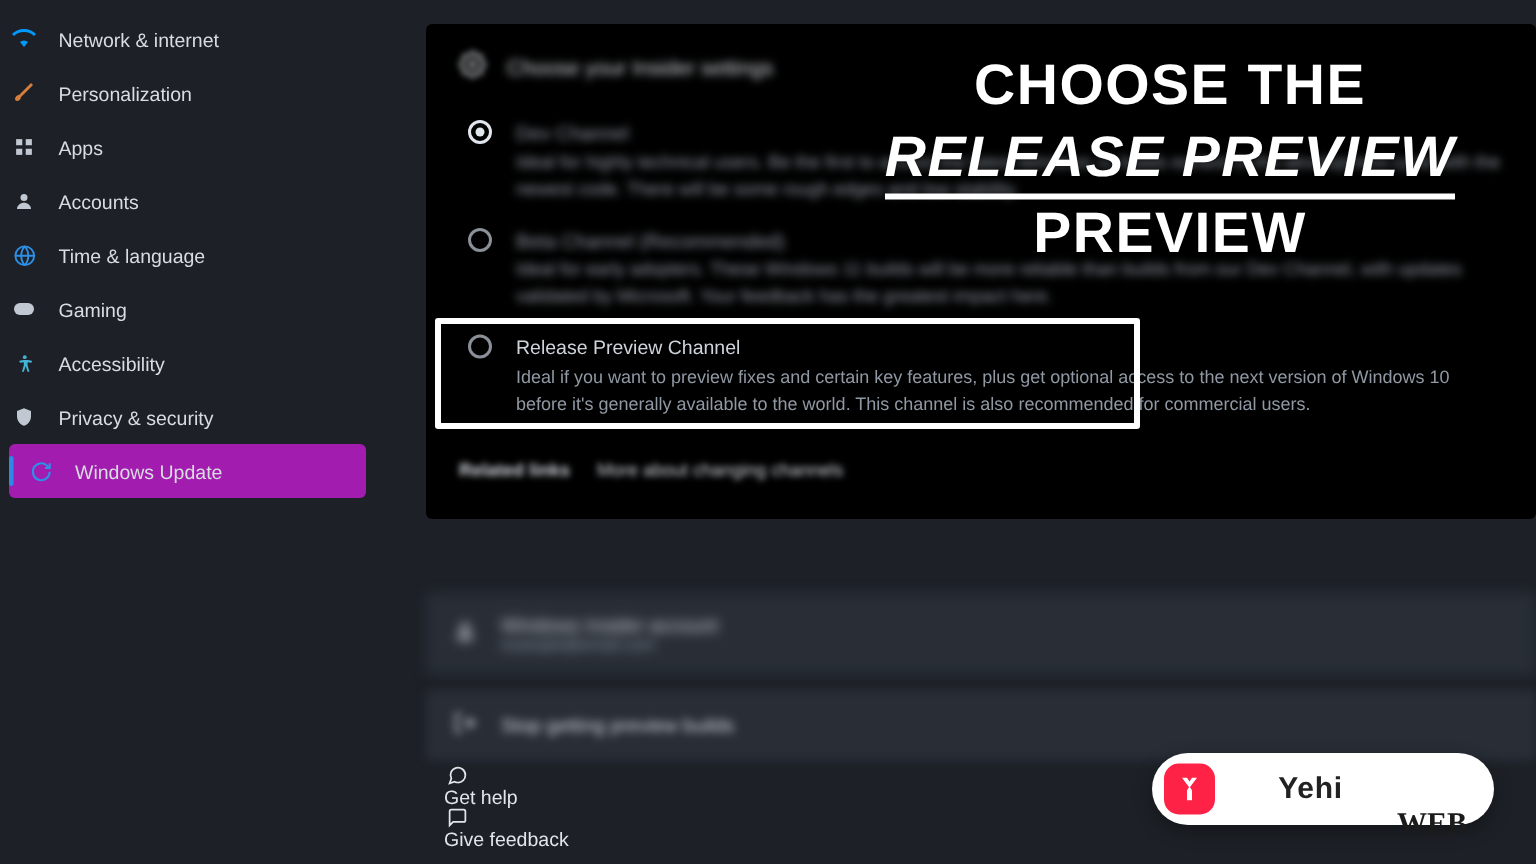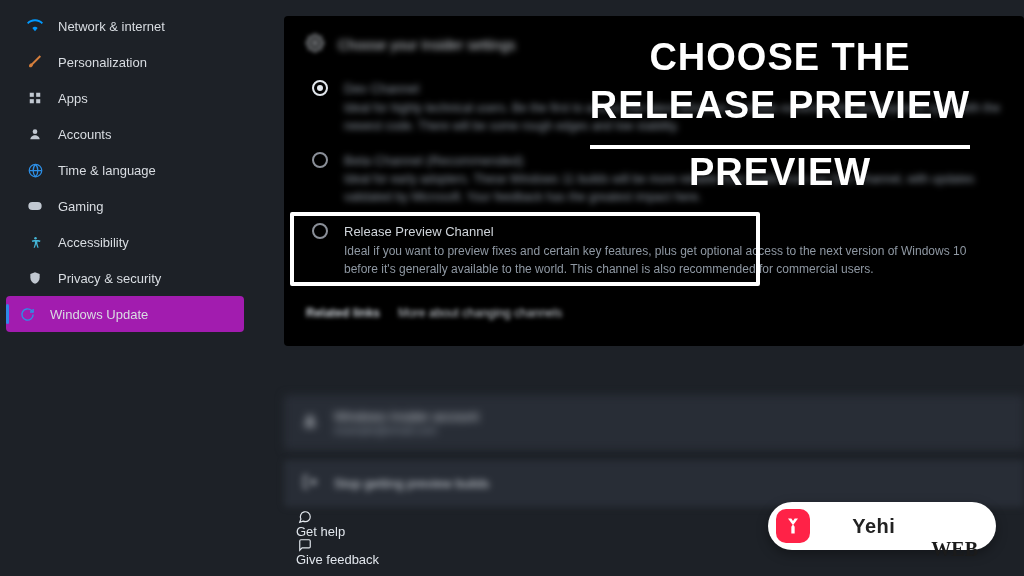--- a/index.html
+++ b/index.html
@@ -16,21 +16,21 @@
     position: absolute;
     left: 0; top: 0;
     width: 250px; height: 576px;
     background: #1d2127;
     padding-top: 8px;
   }
   .side-item {
     display: flex;
     align-items: center;
     height: 36px;
-    padding-left: 26px;
+    padding-left: 7px;
     font-size: 13px;
     color: #d9dde2;
     position: relative;
     cursor: pointer;
   }
   .side-item .icon {
     width: 18px; height: 18px;
     display: flex; align-items: center; justify-content: center;
     margin-right: 14px;
   }
@@ -171,21 +171,22 @@
     font-weight: 700;
     letter-spacing: 1px;
     text-align: center;
     font-size: 38px;
     line-height: 1.25;
     text-shadow: 0 1px 2px rgba(0,0,0,0.5);
   }
   .overlay .underline {
     display: inline-block;
     border-bottom: 4px solid #ffffff;
-    padding-bottom: 16px;
+    padding-bottom: 0;
+    font-style: italic;
   }
 
   
   .logo-pill {
     position: absolute;
     right: 28px; bottom: 26px;
     background: #ffffff;
     color: #1b1b1b;
     border-radius: 26px;
     height: 48px;

